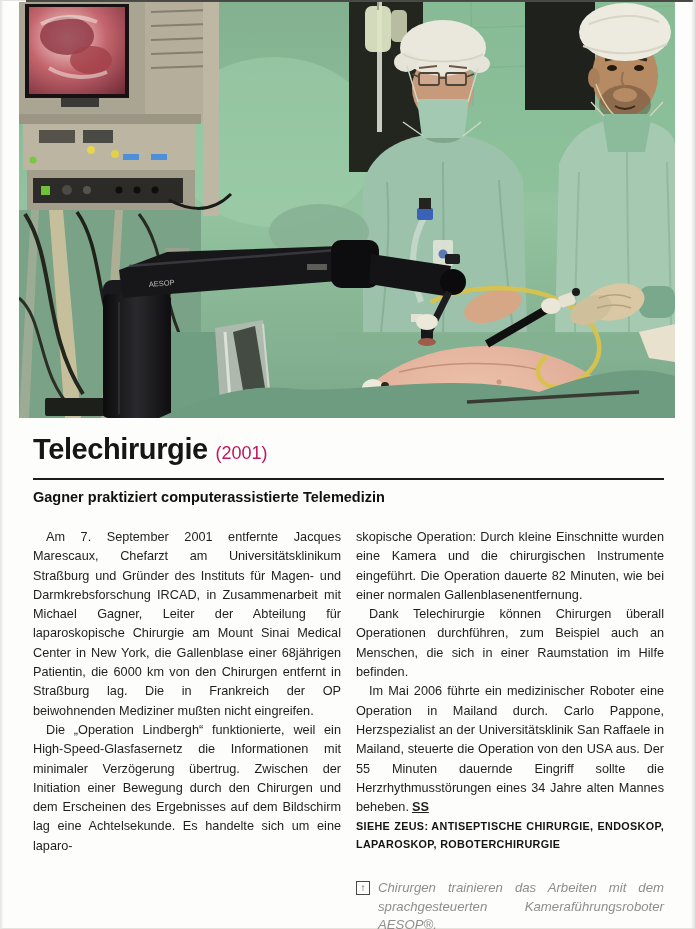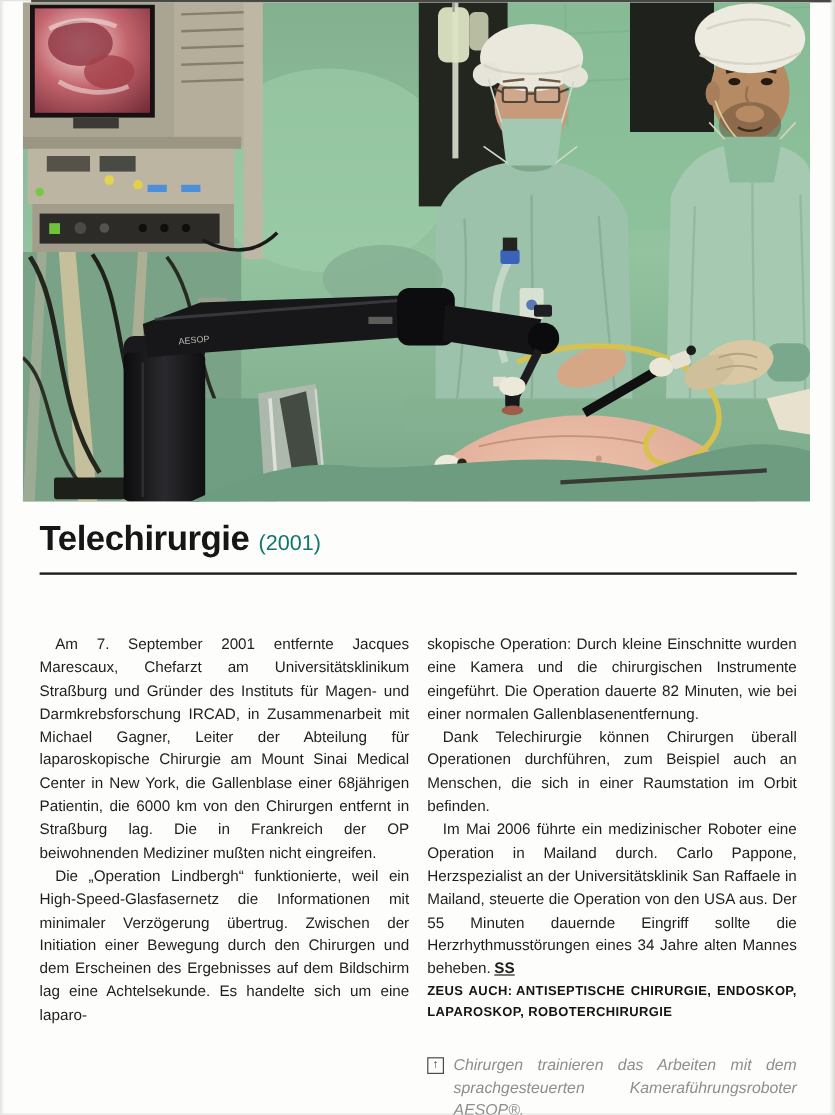--- a/index.html
+++ b/index.html
@@ -11,21 +11,21 @@
   }
   .scan-top-line { position:absolute; left:26px; right:3px; top:0; height:2px; background:#2b2b27; opacity:.85; }
   .edge-right { position:absolute; right:0; top:0; width:5px; height:100%; background:linear-gradient(to left, #d9d9d5, rgba(220,220,216,0)); }
   .edge-left  { position:absolute; left:0; top:0; width:4px; height:100%; background:linear-gradient(to right, #e6e6e2, rgba(230,230,226,0)); }
 
   .photo { position:absolute; left:19px; top:2px; width:656px; height:416px; }
   .photo svg { display:block; width:656px; height:416px; }
 
   .title-block { position:absolute; left:33px; top:433px; width:631px; }
   h1.title { margin:0; font-size:29px; line-height:33px; font-weight:700; letter-spacing:-0.4px; color:#161616; }
-  h1 .year { font-size:18px; font-weight:400; letter-spacing:0; color:#0f766e; }
+  h1 .year { font-size:18px; font-weight:400; letter-spacing:0; color:#be185d; }
   .rule { margin-top:8px; height:2px; background:#1d1d1b; }
   .subtitle { margin-top:9px; font-size:14.5px; font-weight:700; color:#101010; letter-spacing:0; }
 
   .columns { position:absolute; left:33px; top:528px; width:631px; display:flex; gap:15px; }
   .col { width:308px; font-size:12.7px; line-height:19.3px; color:#1e1e1e; text-align:justify; }
   .col p { margin:0; }
   .col p.indent { text-indent:13px; }
   .initials { font-weight:700; margin-left:3px;text-decoration:underline; }
 
   .see-also { margin-top:21px; font-size:10.8px; font-weight:700; letter-spacing:.35px; line-height:18px; color:#141414; text-align:justify; }
@@ -266,33 +266,34 @@
       </g>
 
       <path d="M140,416 L656,416 L656,374 C610,360 566,374 520,390 C430,368 330,394 268,386 C222,382 178,398 140,416 Z" fill="#6d9c80"></path>
       <line x1="448" y1="400" x2="620" y2="390" stroke="#3a3a34" stroke-width="3.5"></line>
     </svg>
   </div>
 
   <div class="title-block">
     <h1 class="title"><span>Telechirurgie</span> <span class="year">(2001)</span></h1>
     <div class="rule"></div>
+    <div class="subtitle">Gagner praktiziert computerassistierte Telemedizin</div>
   </div>
 
   <div class="columns">
     <div class="col">
       <p class="indent">Am 7. September 2001 entfernte Jacques Marescaux, Chefarzt am Universitätsklinikum Straßburg und Gründer des Instituts für Magen- und Darmkrebsforschung IRCAD, in Zusammenarbeit mit Michael Gagner, Leiter der Abteilung für laparoskopische Chirurgie am Mount Sinai Medical Center in New York, die Gallenblase einer 68jährigen Patientin, die 6000 km von den Chirurgen entfernt in Straßburg lag. Die in Frankreich der OP beiwohnenden Mediziner mußten nicht eingreifen.</p>
       <p class="indent">Die „Operation Lindbergh“ funktionierte, weil ein High-Speed-Glasfasernetz die Informationen mit minimaler Verzögerung übertrug. Zwischen der Initiation einer Bewegung durch den Chirurgen und dem Erscheinen des Ergebnisses auf dem Bildschirm lag eine Achtelsekunde. Es handelte sich um eine laparo-</p>
     </div>
     <div class="col">
       <p>skopische Operation: Durch kleine Einschnitte wurden eine Kamera und die chirurgischen Instrumente eingeführt. Die Operation dauerte 82 Minuten, wie bei einer normalen Gallenblasenentfernung.</p>
-      <p class="indent">Dank Telechirurgie können Chirurgen überall Operationen durchführen, zum Beispiel auch an Menschen, die sich in einer Raumstation im Orbit befinden.</p>
+      <p class="indent">Dank Telechirurgie können Chirurgen überall Operationen durchführen, zum Beispiel auch an Menschen, die sich in einer Raumstation im Hilfe befinden.</p>
       <p class="indent"><span>Im Mai 2006 führte ein medizinischer Roboter eine Operation in Mailand durch. Carlo Pappone, Herzspezialist an der Universitätsklinik San Raffaele in Mailand, steuerte die Operation von den USA aus. Der 55 Minuten dauernde Eingriff sollte die Herzrhythmusstörungen eines 34 Jahre alten Mannes beheben.</span><span class="initials">SS</span></p>
 
-      <p class="see-also"><span class="sa-label">ZEUS AUCH:</span><span>ANTISEPTISCHE CHIRURGIE, ENDOSKOP, LAPAROSKOP, ROBOTERCHIRURGIE</span></p>
+      <p class="see-also"><span class="sa-label">SIEHE ZEUS:</span><span>ANTISEPTISCHE CHIRURGIE, ENDOSKOP, LAPAROSKOP, ROBOTERCHIRURGIE</span></p>
 
       <div class="caption">
         <span class="cap-icon">↑</span>
         <span>Chirurgen trainieren das Arbeiten mit dem sprachgesteuerten Kameraführungsroboter AESOP®.</span>
       </div>
     </div>
   </div>
 </div>
 
 </body></html>

